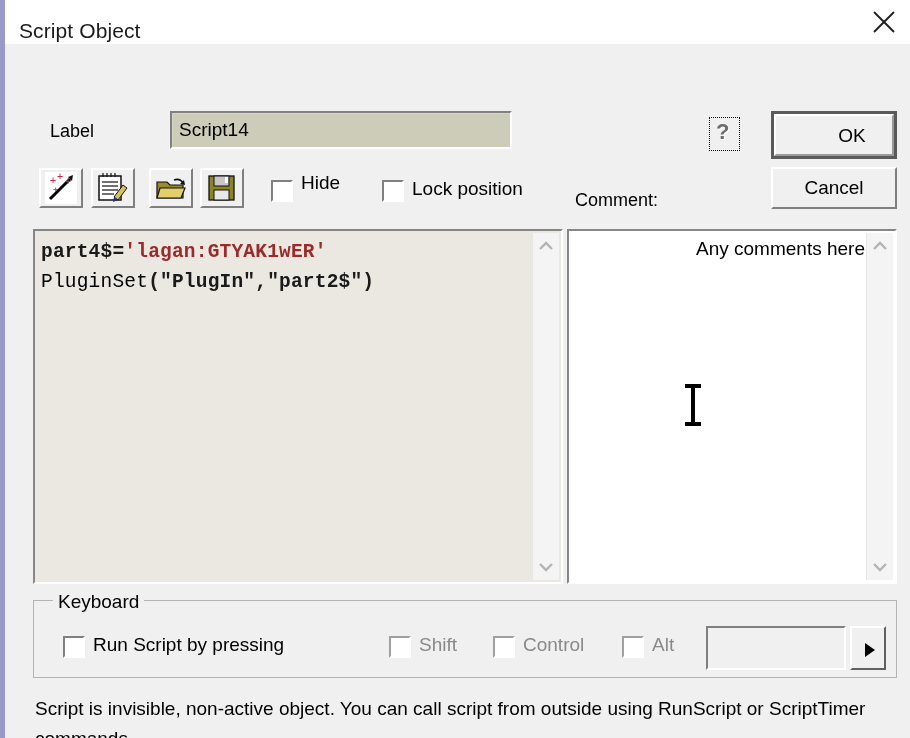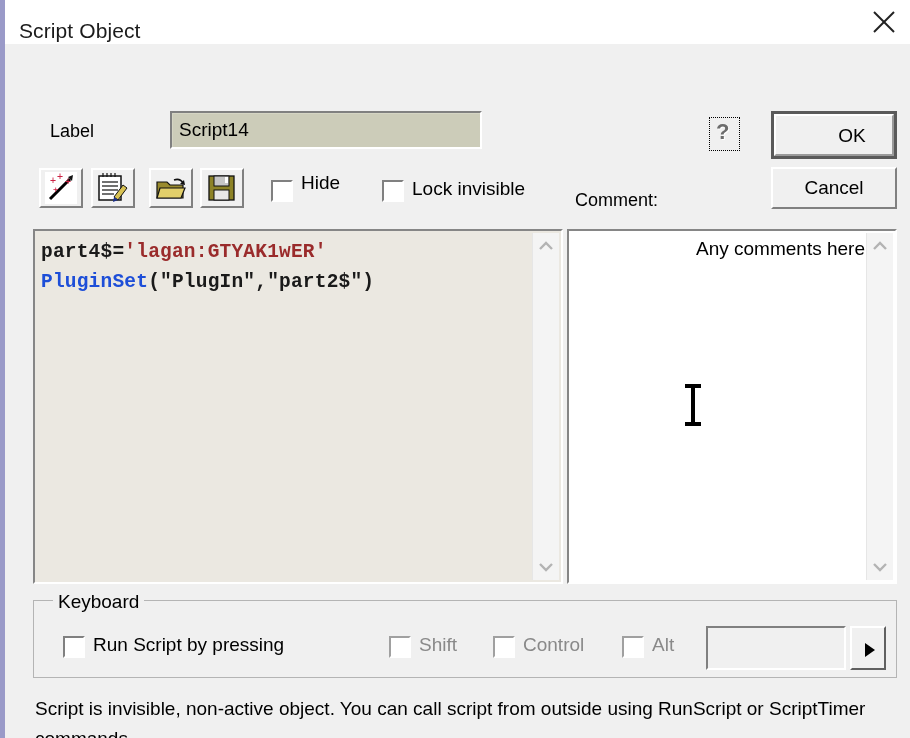--- a/index.html
+++ b/index.html
@@ -71,21 +71,21 @@
     white-space: nowrap;
   }
 
   
   #label-caption { left: 45px; top: 77px; }
 
   #label-field {
     position: absolute;
     left: 165px;
     top: 67px;
-    width: 312px;
+    width: 342px;
     height: 38px;
     background: #ccccb9;
     box-sizing: border-box;
     border-top: 2px solid #808080;
     border-left: 2px solid #808080;
     border-right: 2px solid #ffffff;
     border-bottom: 2px solid #ffffff;
     box-shadow: inset 1px 1px 0 #d5d5c4;
   }
   #label-value {
@@ -245,21 +245,21 @@
     left: 6px;
     top: 6px;
     right: 28px;
     font-family: "Liberation Mono", "DejaVu Sans Mono", monospace;
     font-size: 19.5px;
     line-height: 30px;
     white-space: pre;
     color: #1a1a1a;
     letter-spacing: 0.2px;
   }
-  .tok-kw  { color: #1d4ed8; font-weight: bold; margin-top: 48px; }
+  .tok-kw  { color: #000000; font-weight: normal; margin-top: 48px; }
   .tok-str { color: #9a2b2b; font-weight: bold; }
   .tok-pln { color: #1a1a1a; font-weight: bold; }
 
   #comment-text {
     position: absolute;
     left: 6px;
     top: 6px;
     right: 30px;
     font-size: 19px;
     color: #000000;
@@ -461,21 +461,21 @@
           <rect x="20" y="6" width="3" height="6" fill="#ffffff"></rect>
           <rect x="9" y="19" width="15" height="10" fill="#e8e8e8" stroke="#111" stroke-width="1"></rect>
         </svg>
       </span>
     </div>
 
     <div class="cbox" id="hide-cb"></div>
     <div class="cb-label" id="hide-label">Hide</div>
 
     <div class="cbox" id="lock-cb"></div>
-    <div class="cb-label" id="lock-label">Lock invisible</div>
+    <div class="cb-label" id="lock-label">Lock position</div>
 
     <div class="lbl" id="comment-caption">Comment:</div>
 
     <div class="sunken" id="script-editor">
       <div id="code"><span class="tok-pln">part4$=</span><span class="tok-str">'lagan:GTYAK1wER'</span>
 <span class="tok-kw">PluginSet</span><span class="tok-pln">("PlugIn","part2$")</span></div>
       <div class="vscroll">
         <div class="arrow up">
           <span>
             <svg width="14" height="10" viewBox="0 0 14 10">

